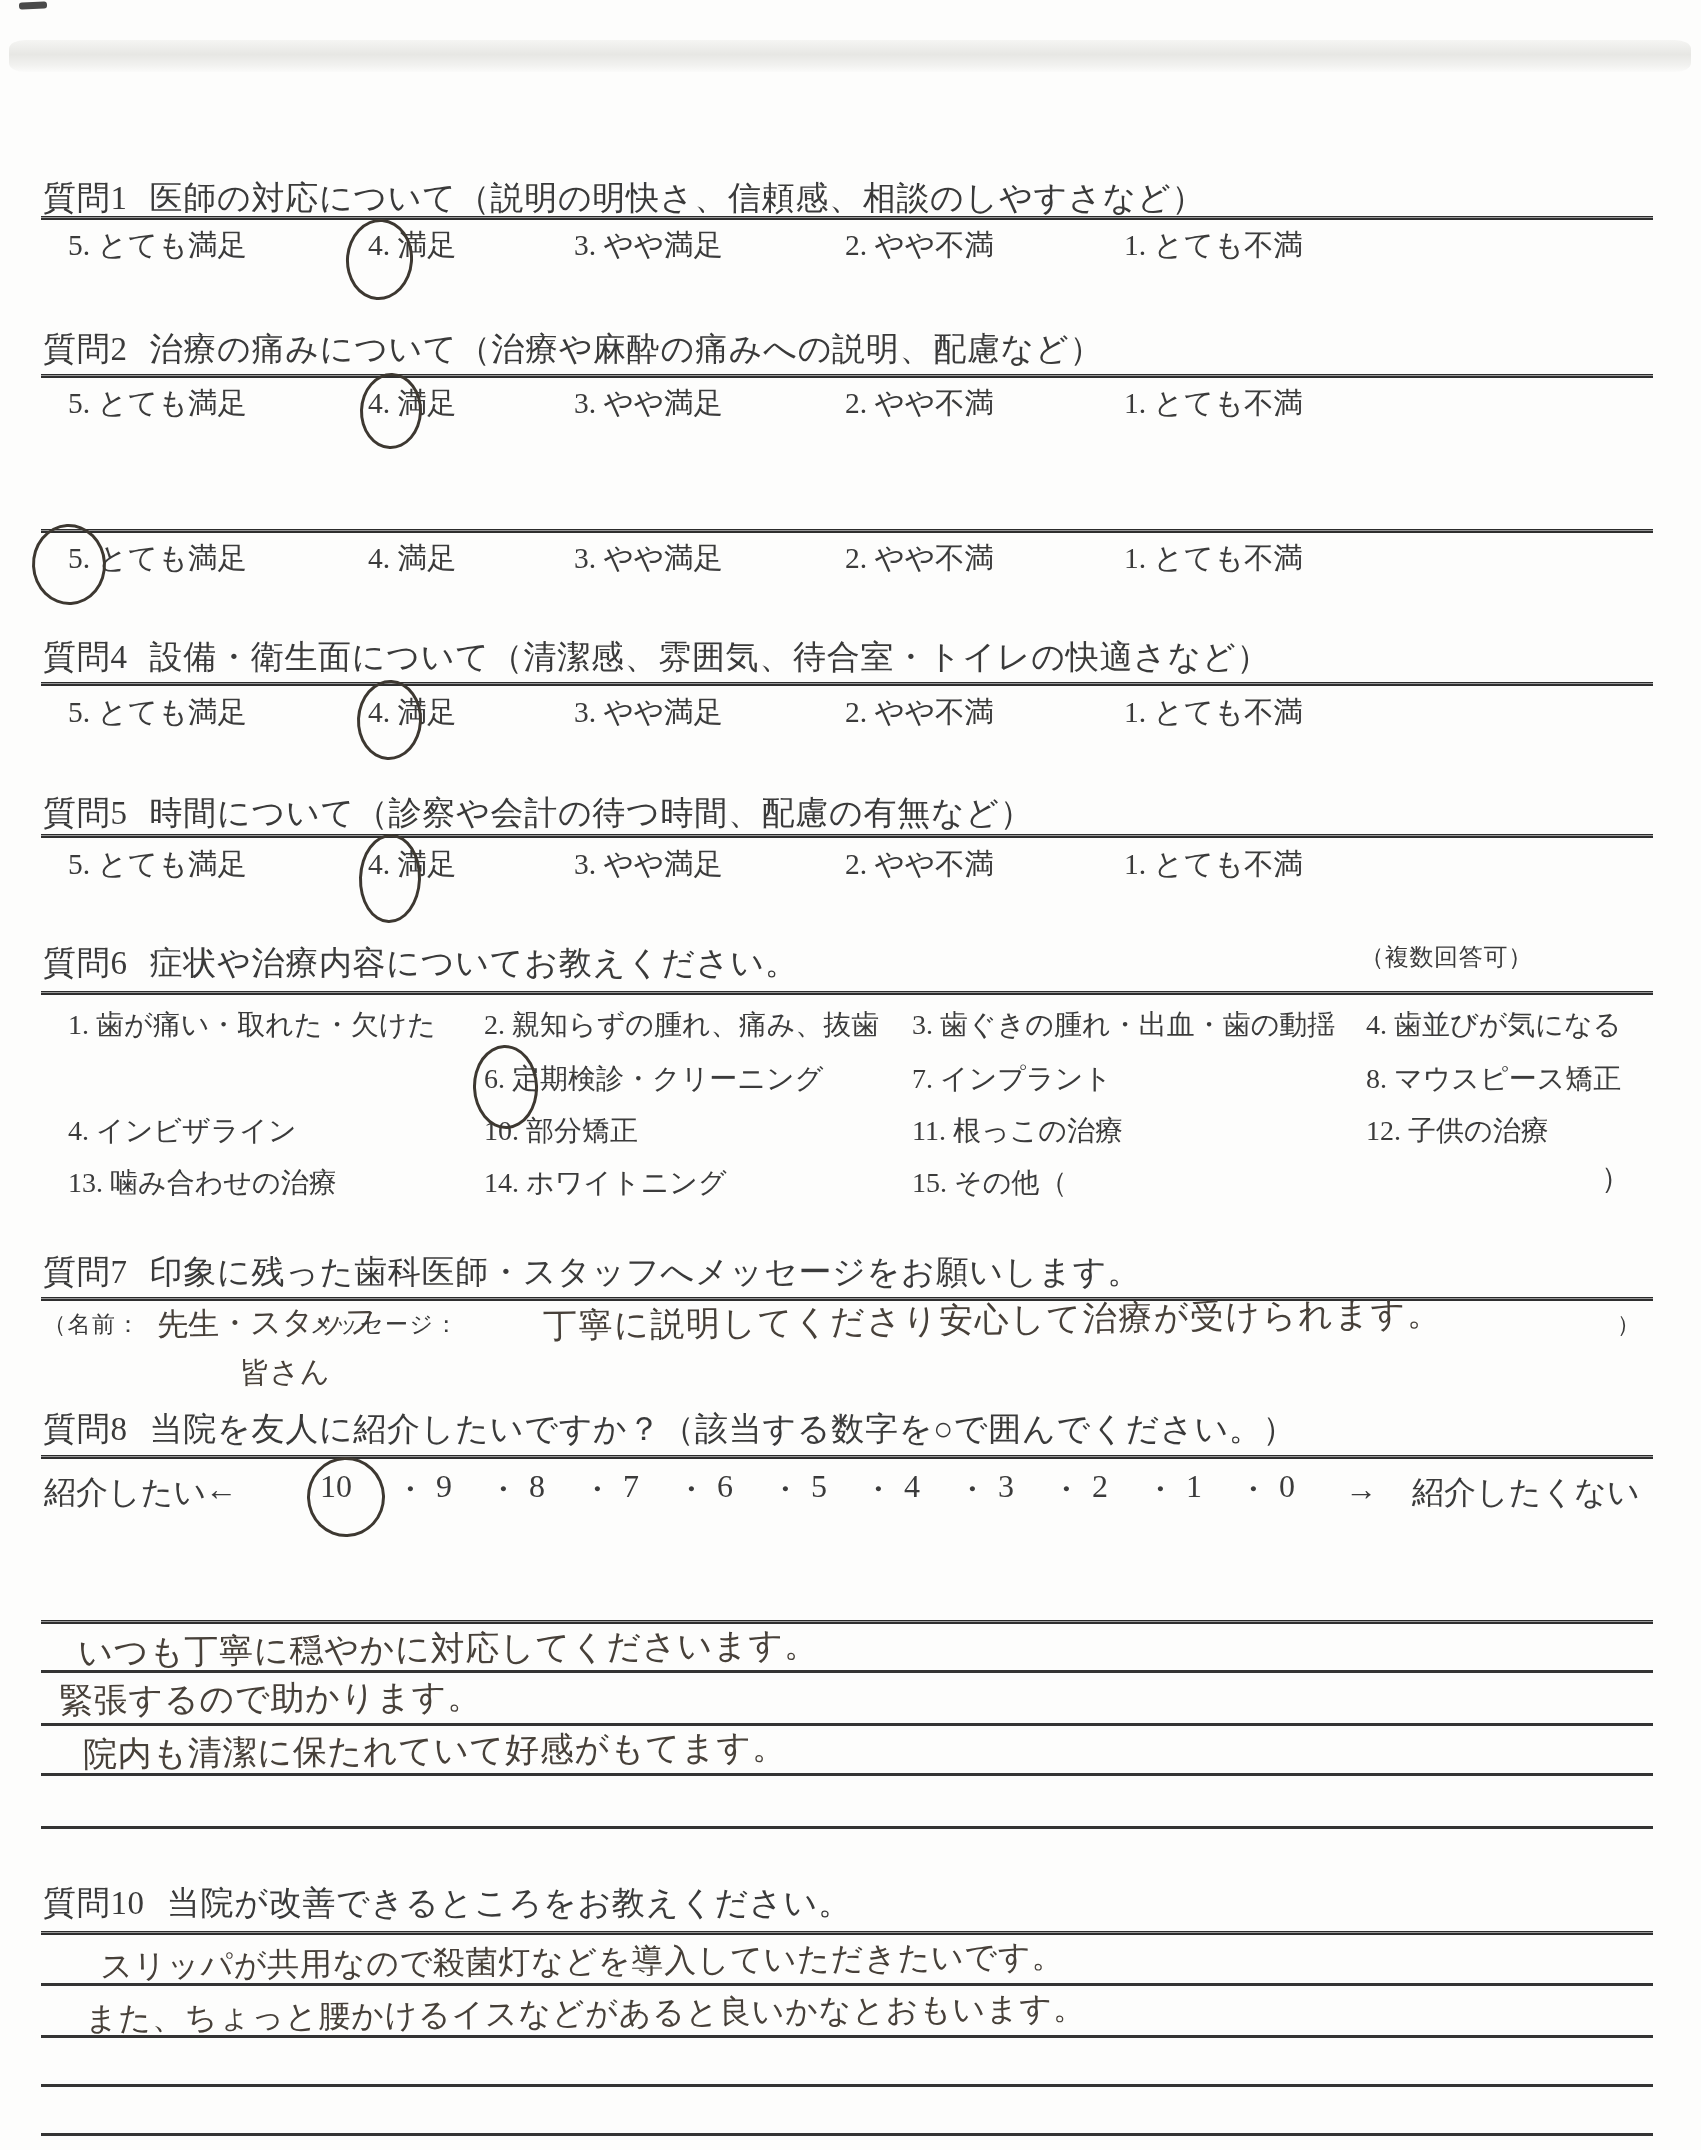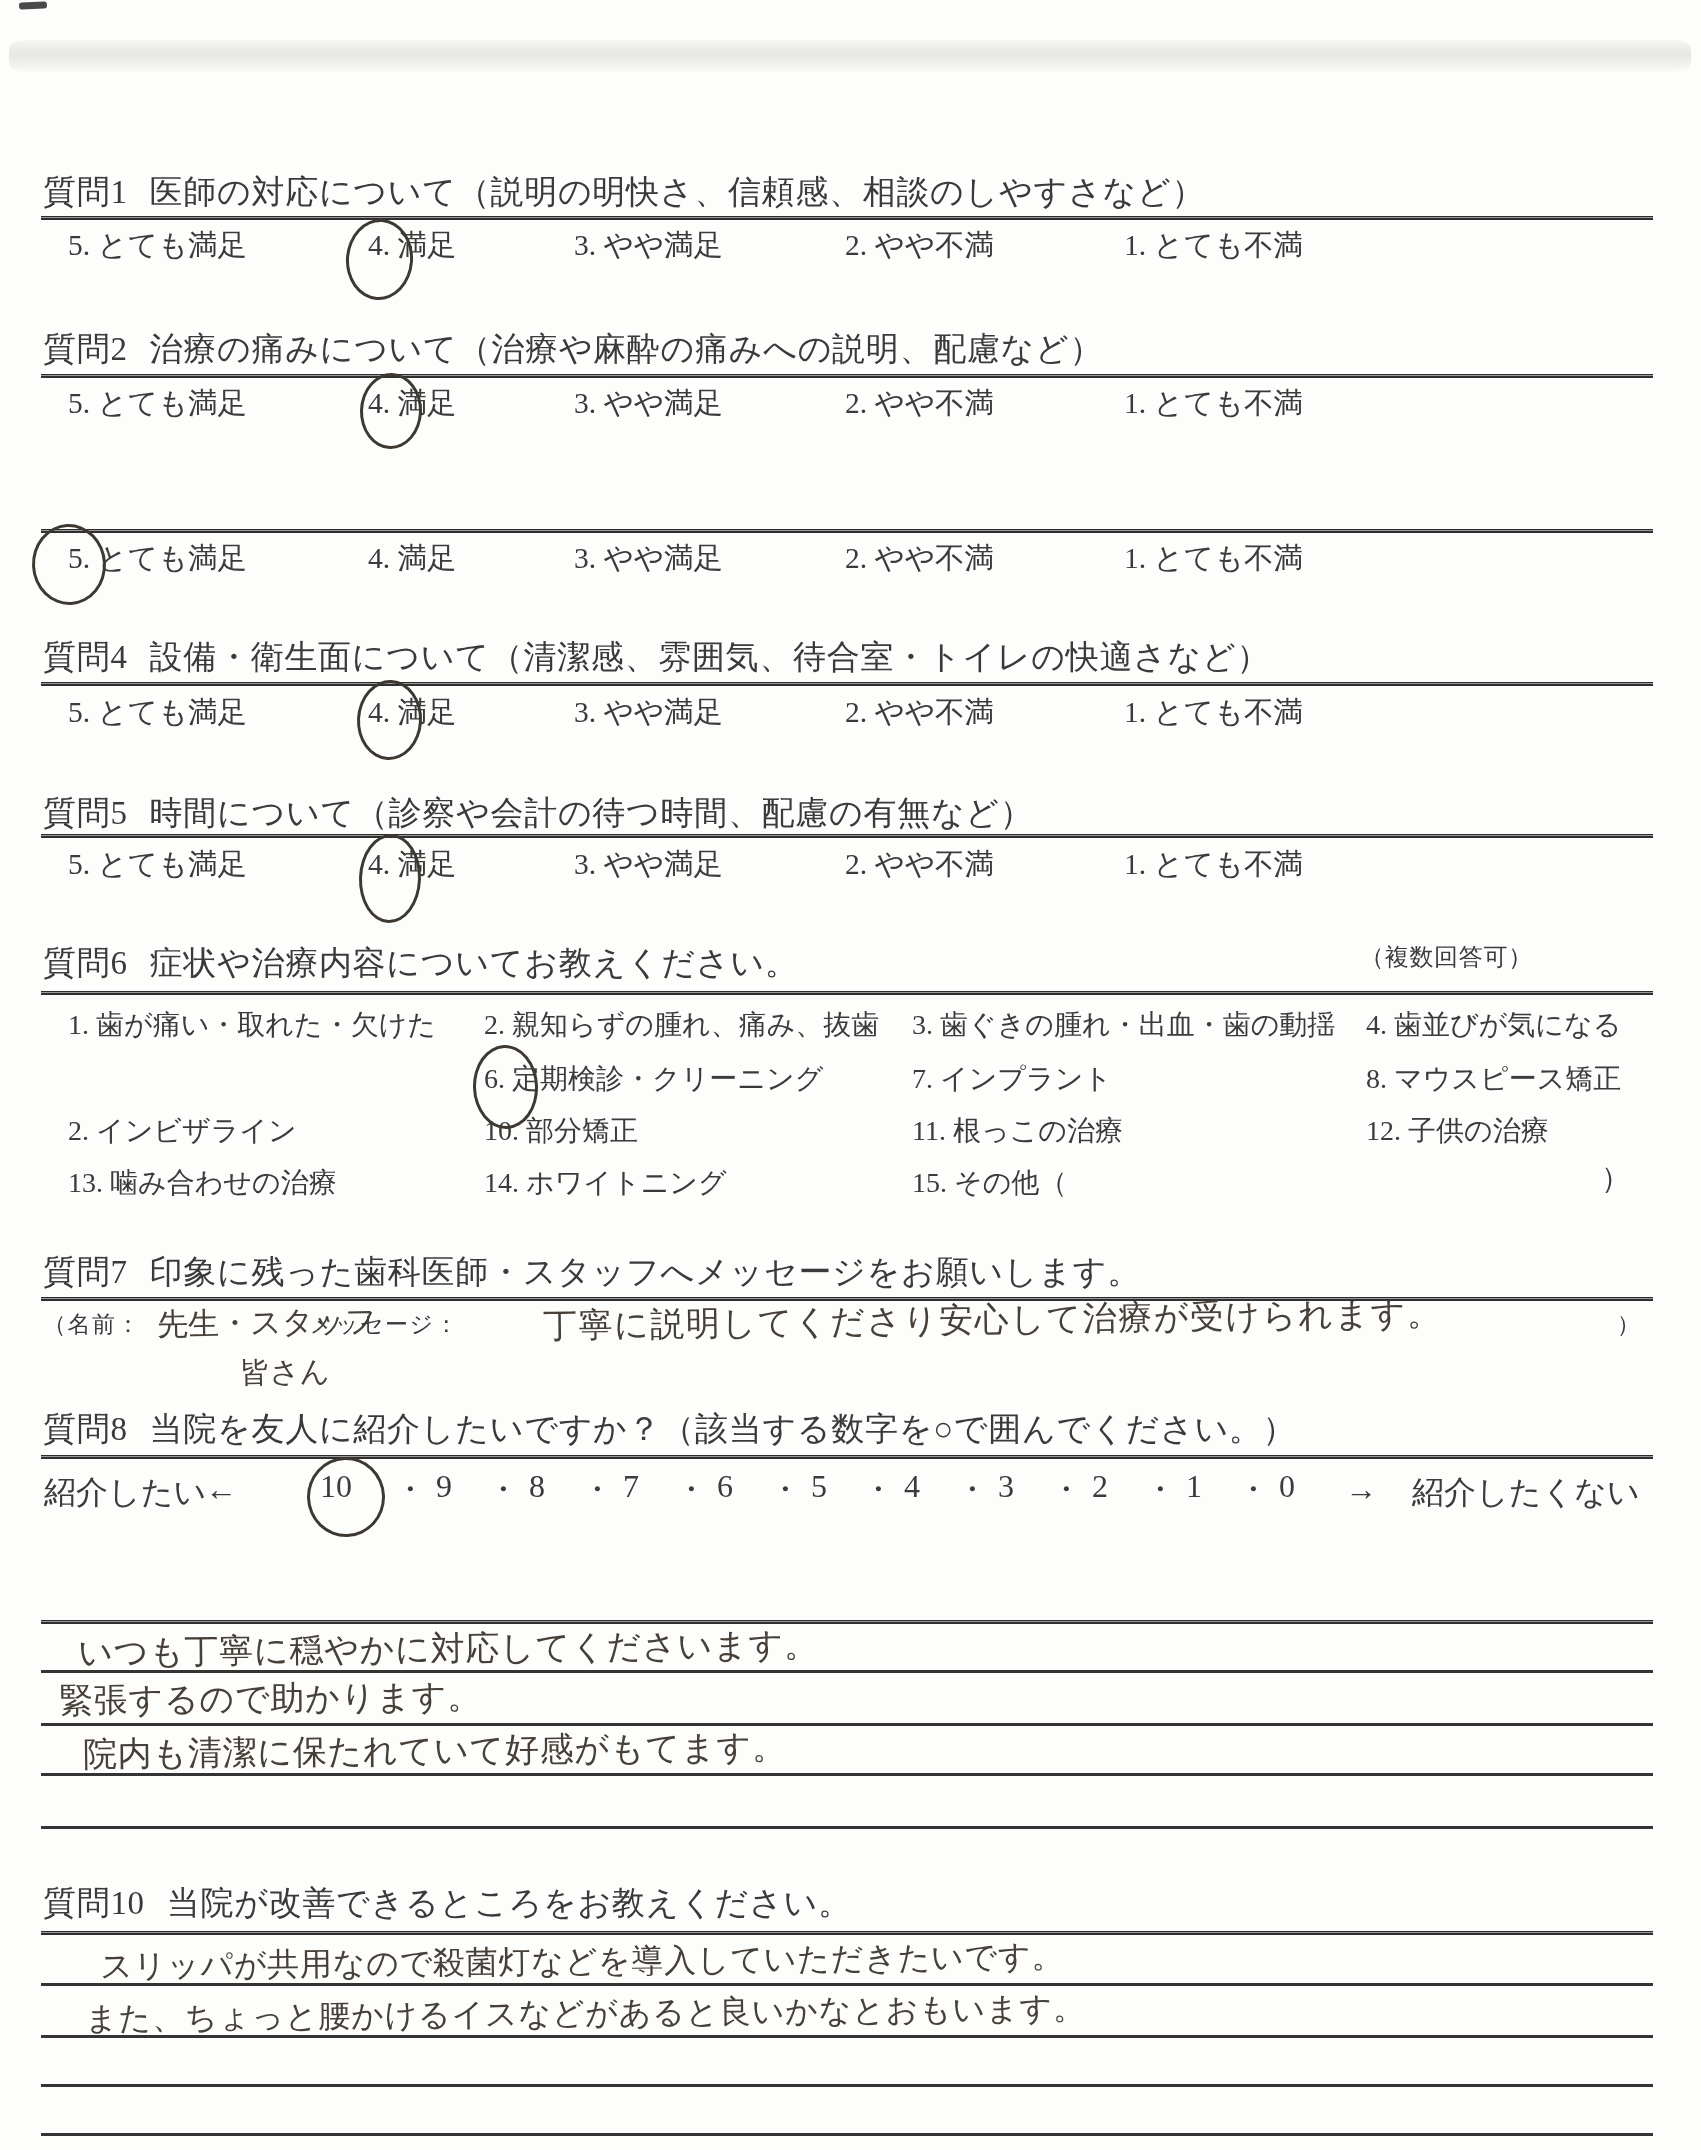--- a/index.html
+++ b/index.html
@@ -65,21 +65,21 @@
 </style>
 </head>
 <body>
 
 <div class="page">
 
   <div class="corner-mark"></div>
   <div class="scan-band"></div>
 
 
-  <div class="qheading" style="top:170px;text-align:center;">
+  <div class="qheading" style="top:176px;text-align:center;">
     <span class="qlabel">質問1</span><span>医師の対応について（説明の明快さ、信頼感、相談のしやすさなど）</span>
   </div>
   <div class="hrule" style="top:216px;"></div>
   <div class="opt-row" style="top:226px;">
     <span class="oc1">5. とても満足</span>
     <span class="oc2">4. 満足</span>
     <span class="oc3">3. やや満足</span>
     <span class="oc4">2. やや不満</span>
     <span class="oc5">1. とても不満</span>
   </div>
@@ -135,21 +135,21 @@
   <span class="q6-note">（複数回答可）</span>
   <div class="hrule" style="top:991px;"></div>
 
   <span class="q6-item q6l1" style="top:1006px;">1. 歯が痛い・取れた・欠けた</span>
   <span class="q6-item q6l2" style="top:1006px;">2. 親知らずの腫れ、痛み、抜歯</span>
   <span class="q6-item q6l3" style="top:1006px;">3. 歯ぐきの腫れ・出血・歯の動揺</span>
   <span class="q6-item q6l4" style="top:1006px;">4. 歯並びが気になる</span>
   <span class="q6-item q6l2" style="top:1060px;">6. 定期検診・クリーニング</span>
   <span class="q6-item q6l3" style="top:1060px;">7. インプラント</span>
   <span class="q6-item q6l4" style="top:1060px;">8. マウスピース矯正</span>
-  <span class="q6-item q6l1" style="top:1112px;">2. インビザライン</span>
+  <span class="q6-item q6l1" style="top:1112px;">4. インビザライン</span>
   <span class="q6-item q6l2" style="top:1112px;">10. 部分矯正</span>
   <span class="q6-item q6l3" style="top:1112px;">11. 根っこの治療</span>
   <span class="q6-item q6l4" style="top:1112px;">12. 子供の治療</span>
   <span class="q6-item q6l1" style="top:1164px;">13. 噛み合わせの治療</span>
   <span class="q6-item q6l2" style="top:1164px;">14. ホワイトニング</span>
   <span class="q6-item q6l3" style="top:1164px;">15. その他（</span>
   <span class="q6-close">）</span>
 
   <div class="qheading" style="top:1250px;">
     <span class="qlabel">質問7</span><span>印象に残った歯科医師・スタッフへメッセージをお願いします。</span>

